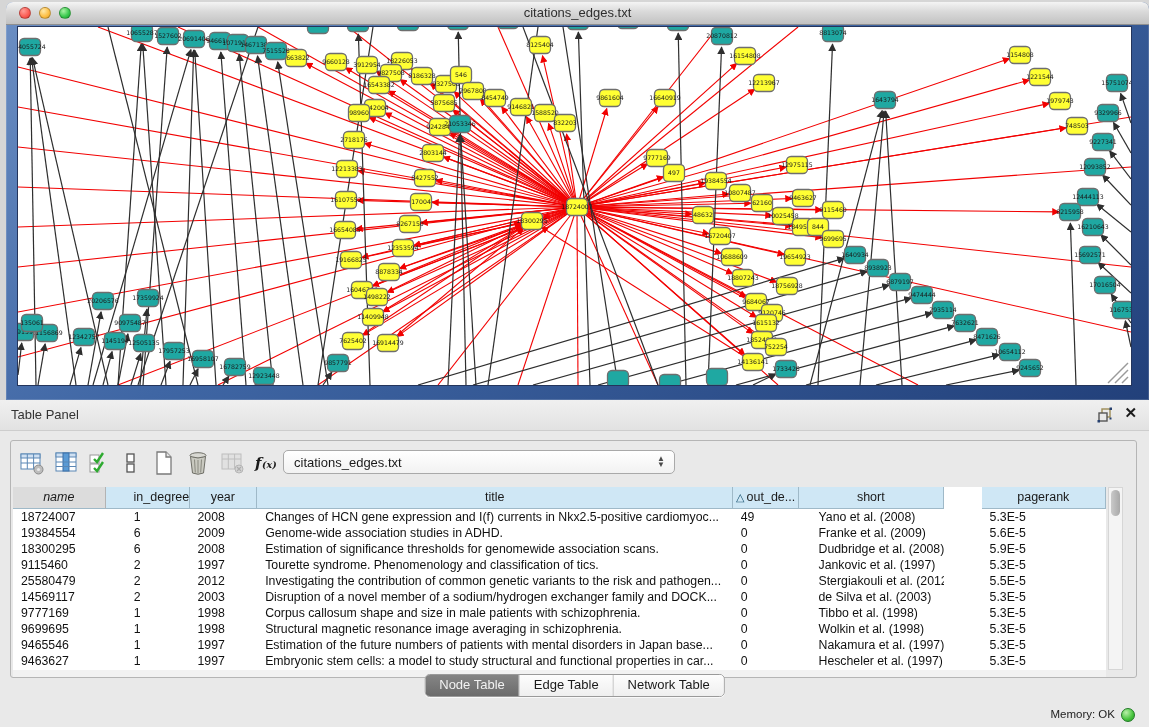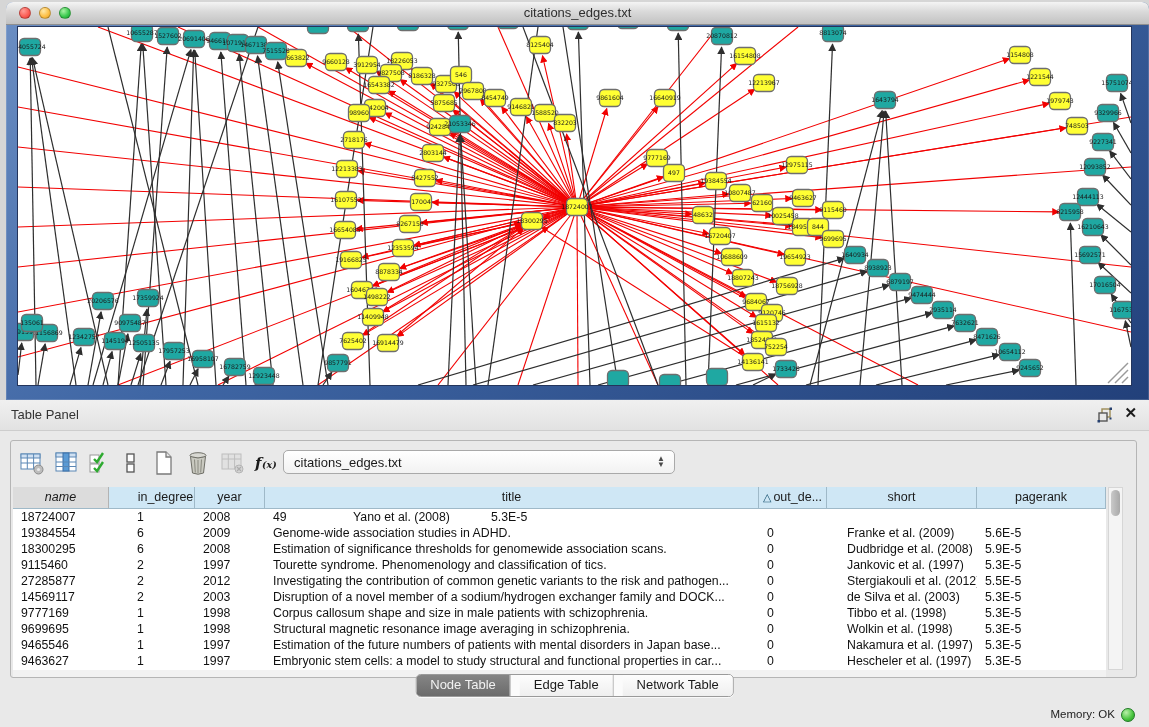--- a/index.html
+++ b/index.html
@@ -47,31 +47,31 @@
   .hcell{box-sizing:border-box;height:22px;line-height:21px;text-align:center;font-size:12.5px;
       color:#1a1a1a;background:#cfe7f5;border-right:1px solid #9fb9c8;border-bottom:1px solid #9fb9c8;
       overflow:hidden;white-space:nowrap;cursor:pointer;}
   .hcell.first{background:#dcdcdc;border-right:1px solid #b3b3b3;font-style:italic;}
   .sort-tri{color:#14506e;font-size:11px;padding-right:2px;}
   .trow{display:flex;height:16px;cursor:default;}
   .tcell{box-sizing:border-box;height:16px;line-height:16px;font-size:12.3px;color:#111;
       overflow:hidden;white-space:nowrap;padding-left:8px;}
   
   .cw0{width:96px;} .cw1{width:86px;padding-left:28px;} .cw2{width:70px;} .cw3{width:494px;}
-  .cw4{width:68px;} .cw5{width:150px;} .cw6{width:129px;}
+  .cw4{width:68px;} .cw5{width:150px;} .cw6{width:129px;margin-left:38px;}
   .tcell.cw5{padding-left:20px;}
   .vscroll{position:absolute;left:1097px;top:46px;width:15px;height:183px;background:#f4f4f4;
       border:1px solid #d6d6d6;box-sizing:border-box;cursor:pointer;}
   .vthumb{position:absolute;left:2px;top:2px;width:9px;height:26px;border-radius:5px;
       background:linear-gradient(90deg,#c9c9c9,#a8a8a8);cursor:pointer;}
   .hscroll{position:absolute;left:2px;top:229px;width:1093px;height:7px;background:#f2f2f2;}
   
   .tabs{position:absolute;left:50%;top:274px;transform:translateX(-50%);display:flex;height:21px;
       border:1px solid #9a9a9a;border-radius:5px;overflow:hidden;background:#fbfbfb;
-      box-shadow:0 1px 0 rgba(255,255,255,.7);gap:9px;}
+      box-shadow:0 1px 0 rgba(255,255,255,.7);}
   .tab{padding:0 14px;line-height:20px;font-size:13px;color:#1a1a1a;background:linear-gradient(#fdfdfd,#efefef);
       border-right:1px solid #b9b9b9;cursor:pointer;white-space:nowrap;}
   .tab:last-child{border-right:none;}
   .tab.selected{background:linear-gradient(#858585,#6b6b6b);color:#f2f2f2;}
   
   .statusbar{position:absolute;left:0;bottom:0;right:0;height:26px;text-align:center;}
   .mem-label{position:absolute;right:34px;bottom:7px;font-size:11.5px;color:#222;}
   .mem-dot{position:absolute;right:14px;bottom:5px;width:14px;height:14px;border-radius:50%;
       background:radial-gradient(circle at 35% 30%,#b9f0a9,#46c33c 60%,#27962a);
       border:1px solid #1f7a24;box-sizing:border-box;}
@@ -619,20 +619,21 @@
             <div class="hcell cw3">title</div>
             <div class="hcell cw4"><span class="sort-tri">△</span>out_de...</div>
             <div class="hcell cw5">short</div>
             <div class="hcell cw6">pagerank</div>
           </div>
         <div id="tbody">
             <div class="trow">
               <div class="tcell cw0">18724007</div>
               <div class="tcell cw1">1</div>
               <div class="tcell cw2">2008</div>
+              <div class="tcell cw3">Changes of HCN gene expression and I(f) currents in Nkx2.5-positive cardiomyoc...</div>
               <div class="tcell cw4">49</div>
               <div class="tcell cw5">Yano et al. (2008)</div>
               <div class="tcell cw6">5.3E-5</div>
             </div>
             <div class="trow">
               <div class="tcell cw0">19384554</div>
               <div class="tcell cw1">6</div>
               <div class="tcell cw2">2009</div>
               <div class="tcell cw3">Genome-wide association studies in ADHD.</div>
               <div class="tcell cw4">0</div>
@@ -651,21 +652,21 @@
             <div class="trow">
               <div class="tcell cw0">9115460</div>
               <div class="tcell cw1">2</div>
               <div class="tcell cw2">1997</div>
               <div class="tcell cw3">Tourette syndrome. Phenomenology and classification of tics.</div>
               <div class="tcell cw4">0</div>
               <div class="tcell cw5">Jankovic et al. (1997)</div>
               <div class="tcell cw6">5.3E-5</div>
             </div>
             <div class="trow">
-              <div class="tcell cw0">27285877</div>
+              <div class="tcell cw0">25580479</div>
               <div class="tcell cw1">2</div>
               <div class="tcell cw2">2012</div>
               <div class="tcell cw3">Investigating the contribution of common genetic variants to the risk and pathogen...</div>
               <div class="tcell cw4">0</div>
               <div class="tcell cw5">Stergiakouli et al. (2012)</div>
               <div class="tcell cw6">5.5E-5</div>
             </div>
             <div class="trow">
               <div class="tcell cw0">14569117</div>
               <div class="tcell cw1">2</div>

